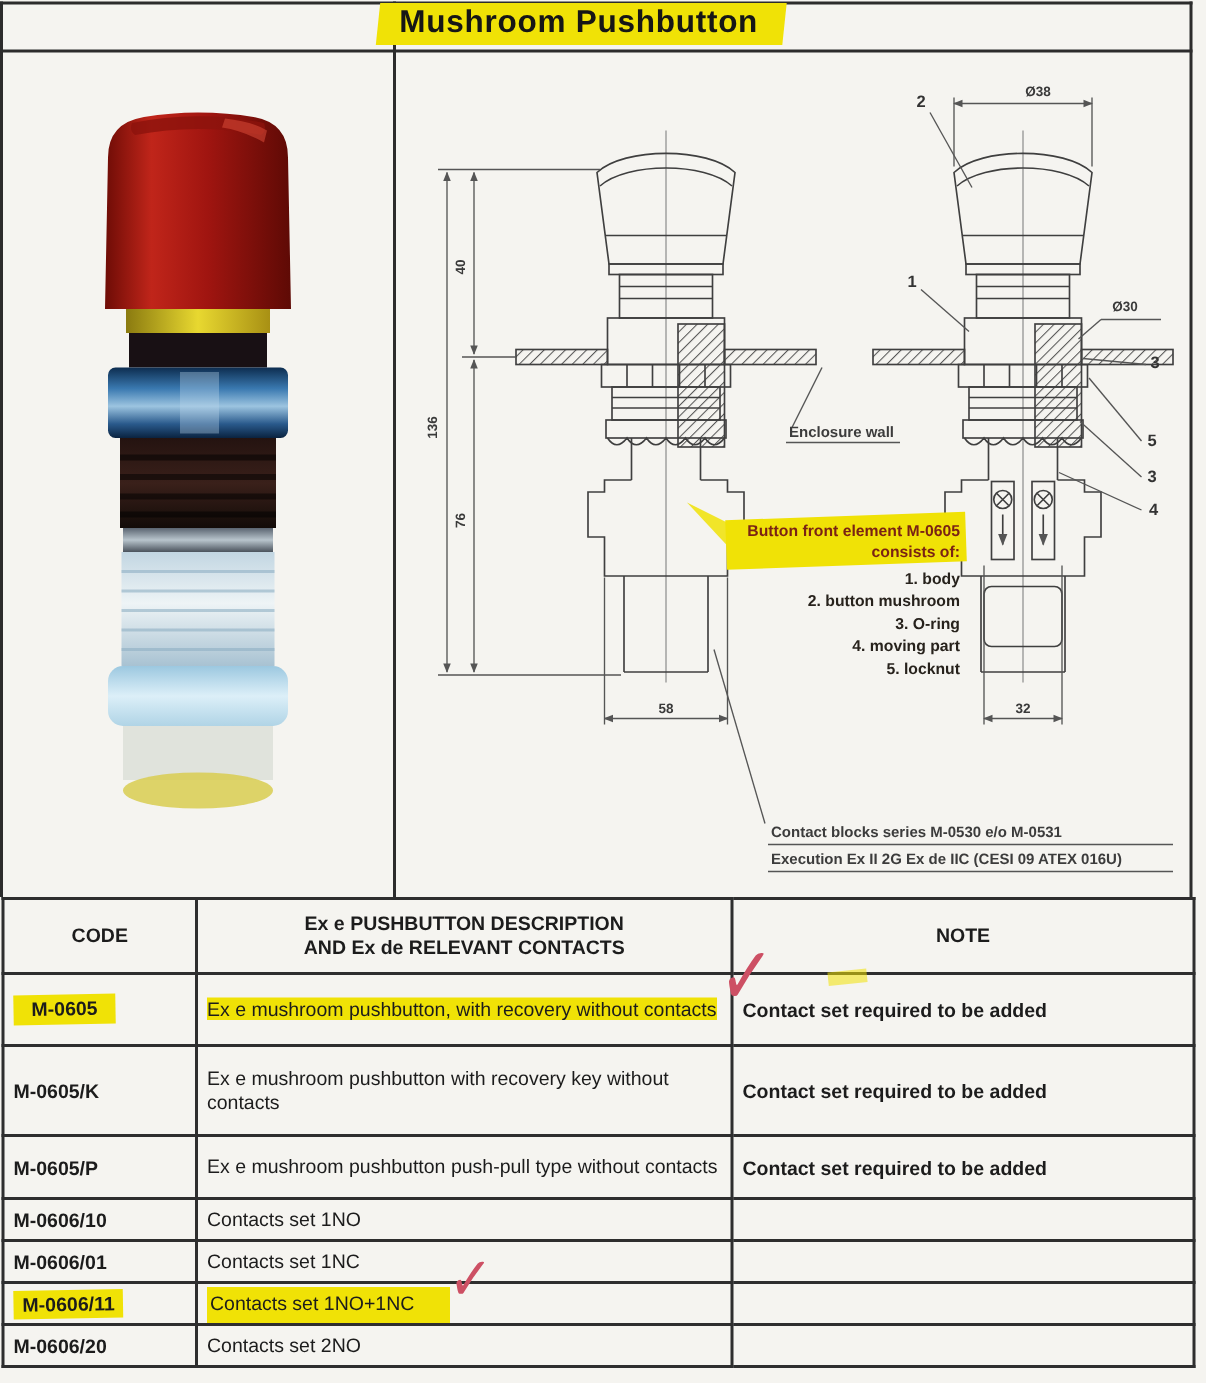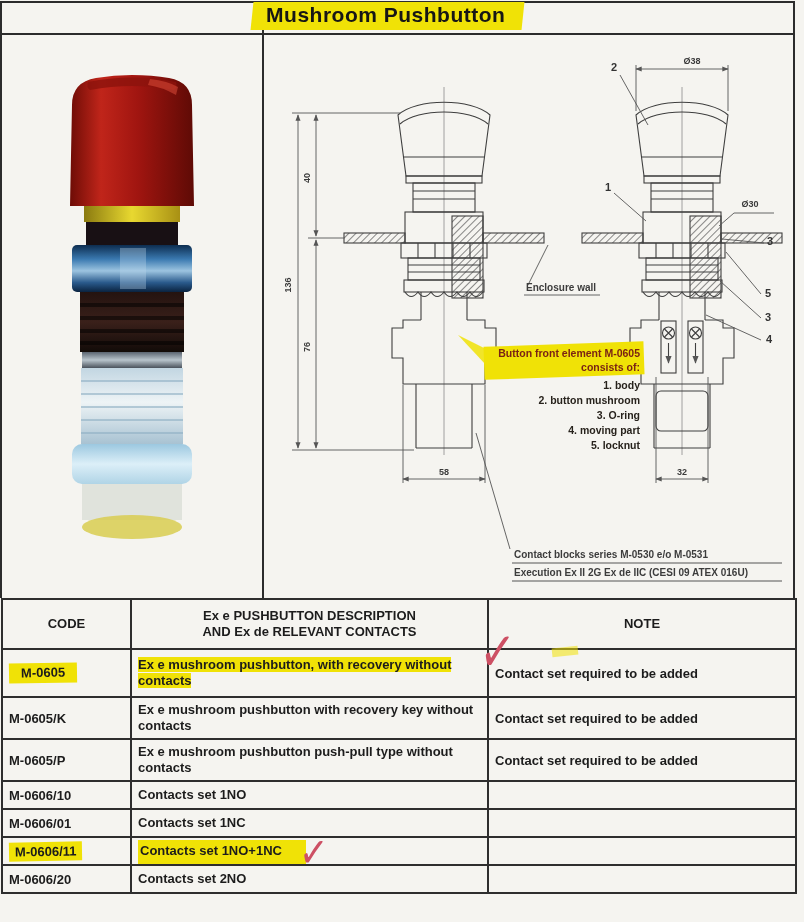--- a/index.html
+++ b/index.html
@@ -11,21 +11,21 @@
             font-size:21px;font-weight:bold;color:#161616;letter-spacing:.5px;
             transform:skewX(-6deg);}
   .title-hl span{display:inline-block;transform:skewX(6deg);}
   
   table.spec{position:absolute;top:598px;left:1px;width:794px;border-collapse:collapse;
              table-layout:fixed;}
   table.spec td,table.spec th{border:2px solid #2e2e2e;font-size:13px;color:#1c1c1c;
              padding:1px 6px;overflow:hidden;}
   th.hdr{font-size:14px;font-weight:bold;text-align:center;line-height:1.25;}
   td.code{font-weight:bold;font-size:13px;}
-  td.desc{font-weight:bold;line-height:1.25;padding-left:8px;margin-left:48px;}
+  td.desc{font-weight:normal;line-height:1.25;padding-left:8px;margin-left:48px;}
   td.note{font-weight:bold;padding-left:12px;border-radius:10px;}
   .hl{background:#f0e206;}
   .hl-blob{display:inline-block;background:#f0e206;padding:2px 12px 3px;transform:rotate(-1deg);}
   .check{position:absolute;color:#cd5064;font-weight:bold;z-index:6;
          font-family:"DejaVu Sans",sans-serif;line-height:1;}
   .check1{left:474px;top:624px;font-size:56px;transform:rotate(4deg) scaleX(.75);}
   .check2{left:296px;top:832px;font-size:42px;transform:rotate(4deg) scaleX(.8);}
   .smudge{position:absolute;left:552px;top:647px;width:26px;height:9px;background:#f0e206;
           opacity:.55;transform:rotate(-6deg);z-index:4;}
   svg text{font-family:"Liberation Sans",sans-serif;}
@@ -264,21 +264,21 @@
         <div>Ex e PUSHBUTTON DESCRIPTION</div>
         <div>AND Ex de RELEVANT CONTACTS</div>
       </th>
       <th class="hdr">NOTE</th>
     </tr>
     <tr style="height:48px">
       <td class="code"><span class="hl-blob">M-0605</span></td>
       <td class="desc"><span class="hl">Ex e mushroom pushbutton, with recovery without contacts</span></td>
       <td class="note">Contact set required to be added</td>
     </tr>
-    <tr style="height:42px">
+    <tr style="height:60px">
       <td class="code">M-0605/K</td>
       <td class="desc">Ex e mushroom pushbutton with recovery key without contacts</td>
       <td class="note">Contact set required to be added</td>
     </tr>
     <tr style="height:42px">
       <td class="code">M-0605/P</td>
       <td class="desc">Ex e mushroom pushbutton push-pull type without contacts</td>
       <td class="note">Contact set required to be added</td>
     </tr>
     <tr style="height:28px">

